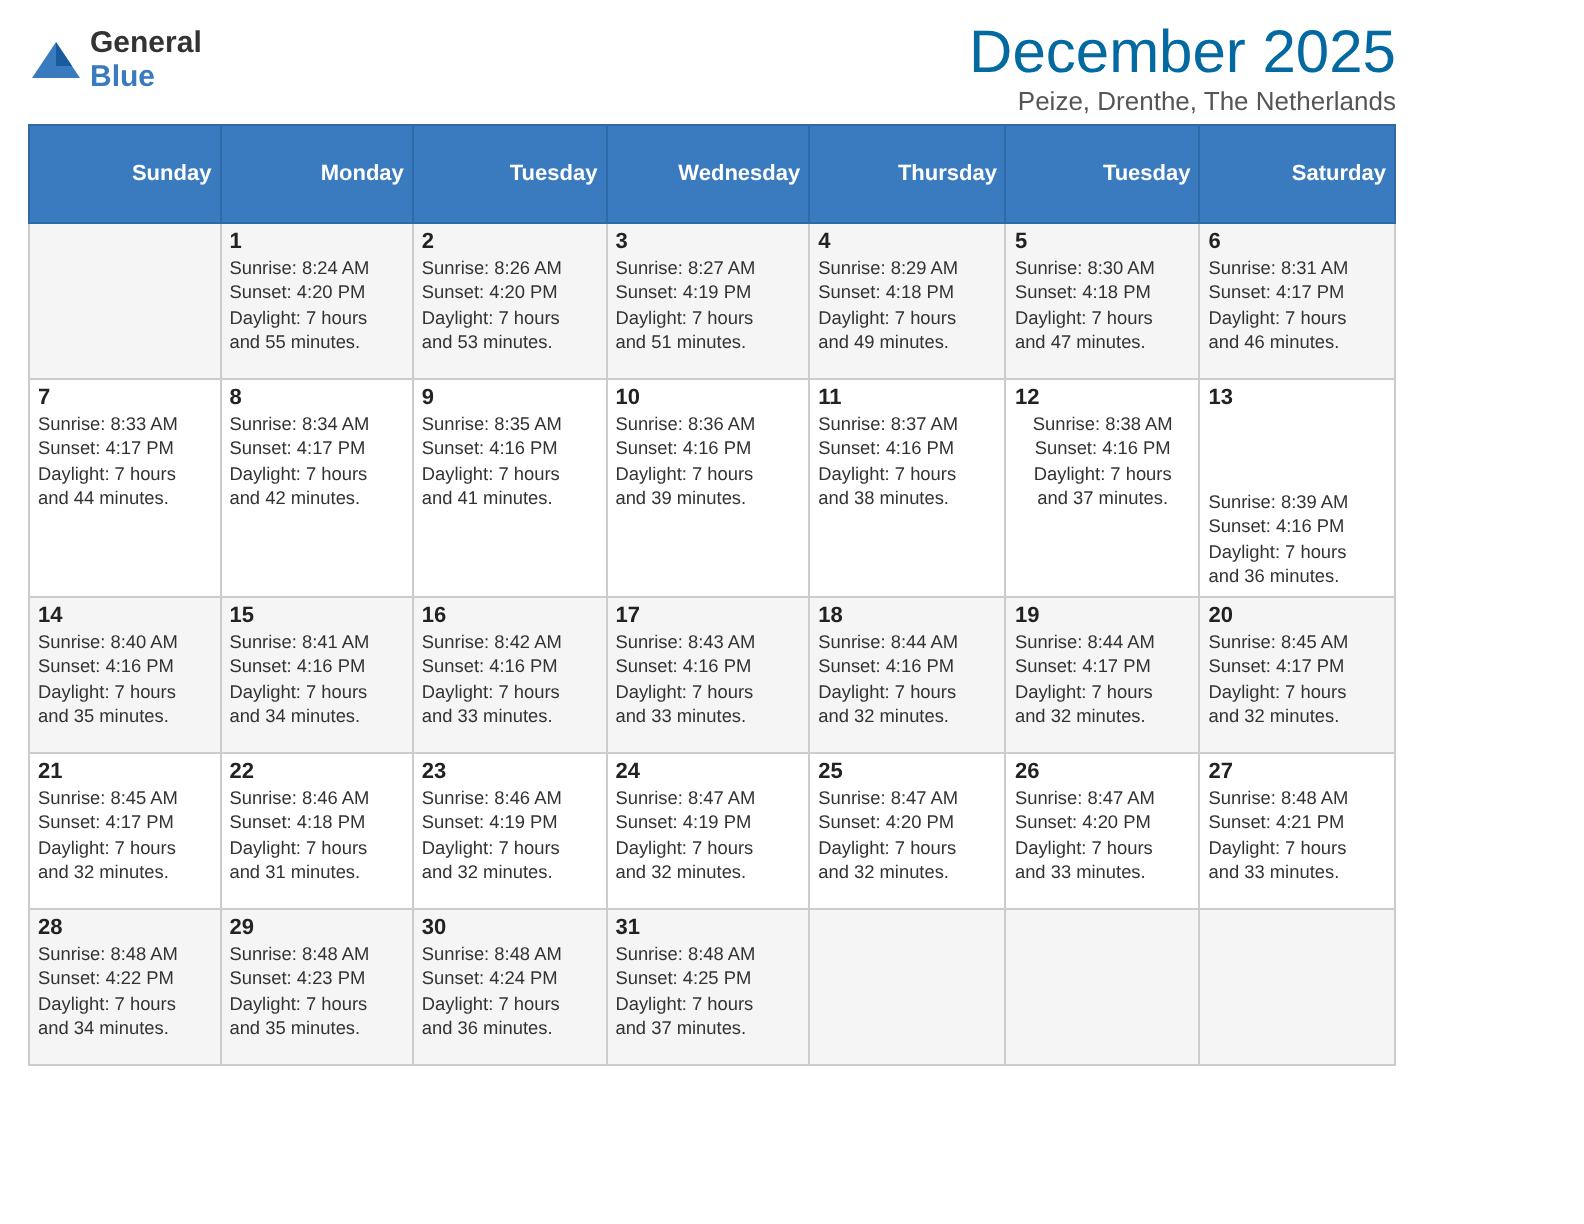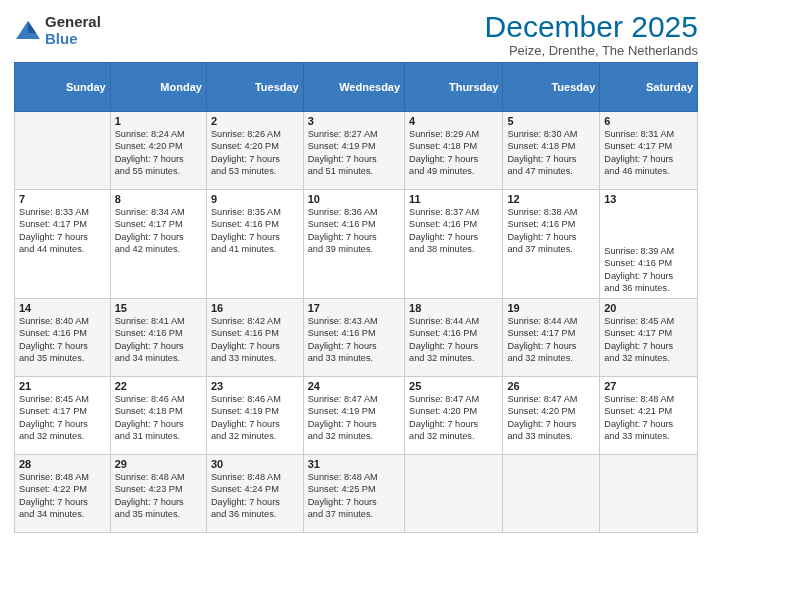--- a/index.html
+++ b/index.html
@@ -211,21 +211,21 @@
           </td>
           <td>
             <span class="day-num">11</span>
             <div class="day-info" style="white-space: pre-line;">Sunrise: 8:37 AM
 Sunset: 4:16 PM
 Daylight: 7 hours
 and 38 minutes.</div>
           </td>
           <td>
             <span class="day-num">12</span>
-            <div class="day-info" style="white-space: pre-line;">Sunrise: 8:38 AM
+            <div class="day-info" style="white-space: pre-line; text-align: center;">Sunrise: 8:38 AM
 Sunset: 4:16 PM
 Daylight: 7 hours
 and 37 minutes.</div>
           </td>
           <td>
             <span class="day-num">13</span>
             <div class="day-info" style="white-space: pre-line; margin-top: 40px;">Sunrise: 8:39 AM
 Sunset: 4:16 PM
 Daylight: 7 hours
 and 36 minutes.</div>

